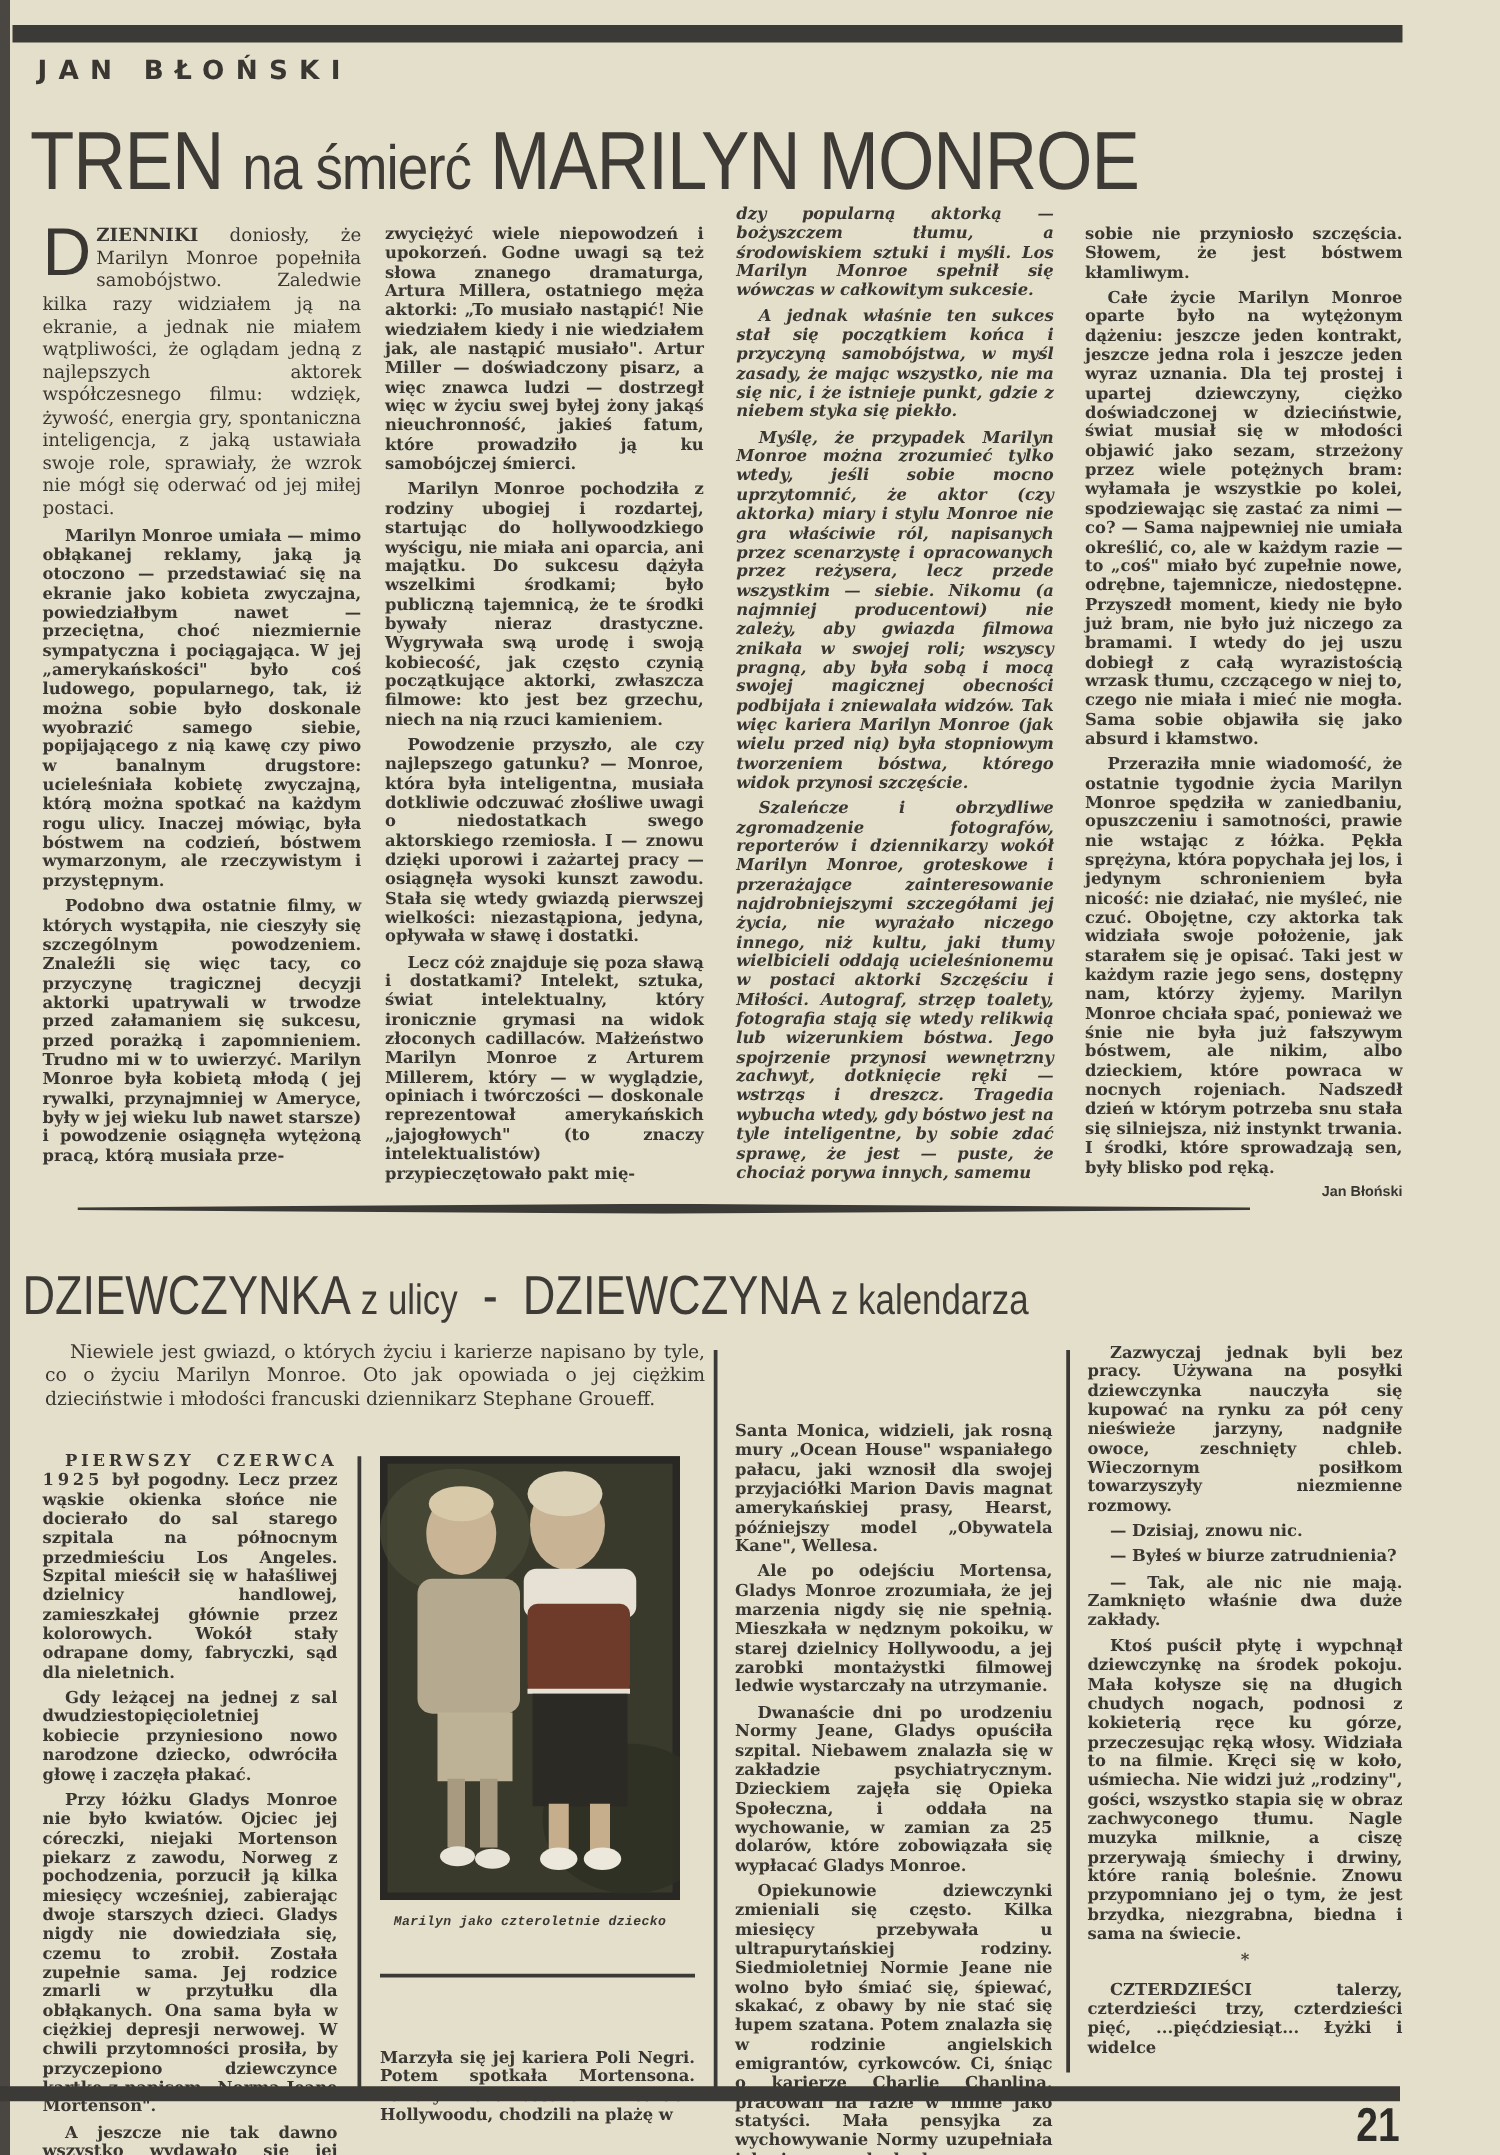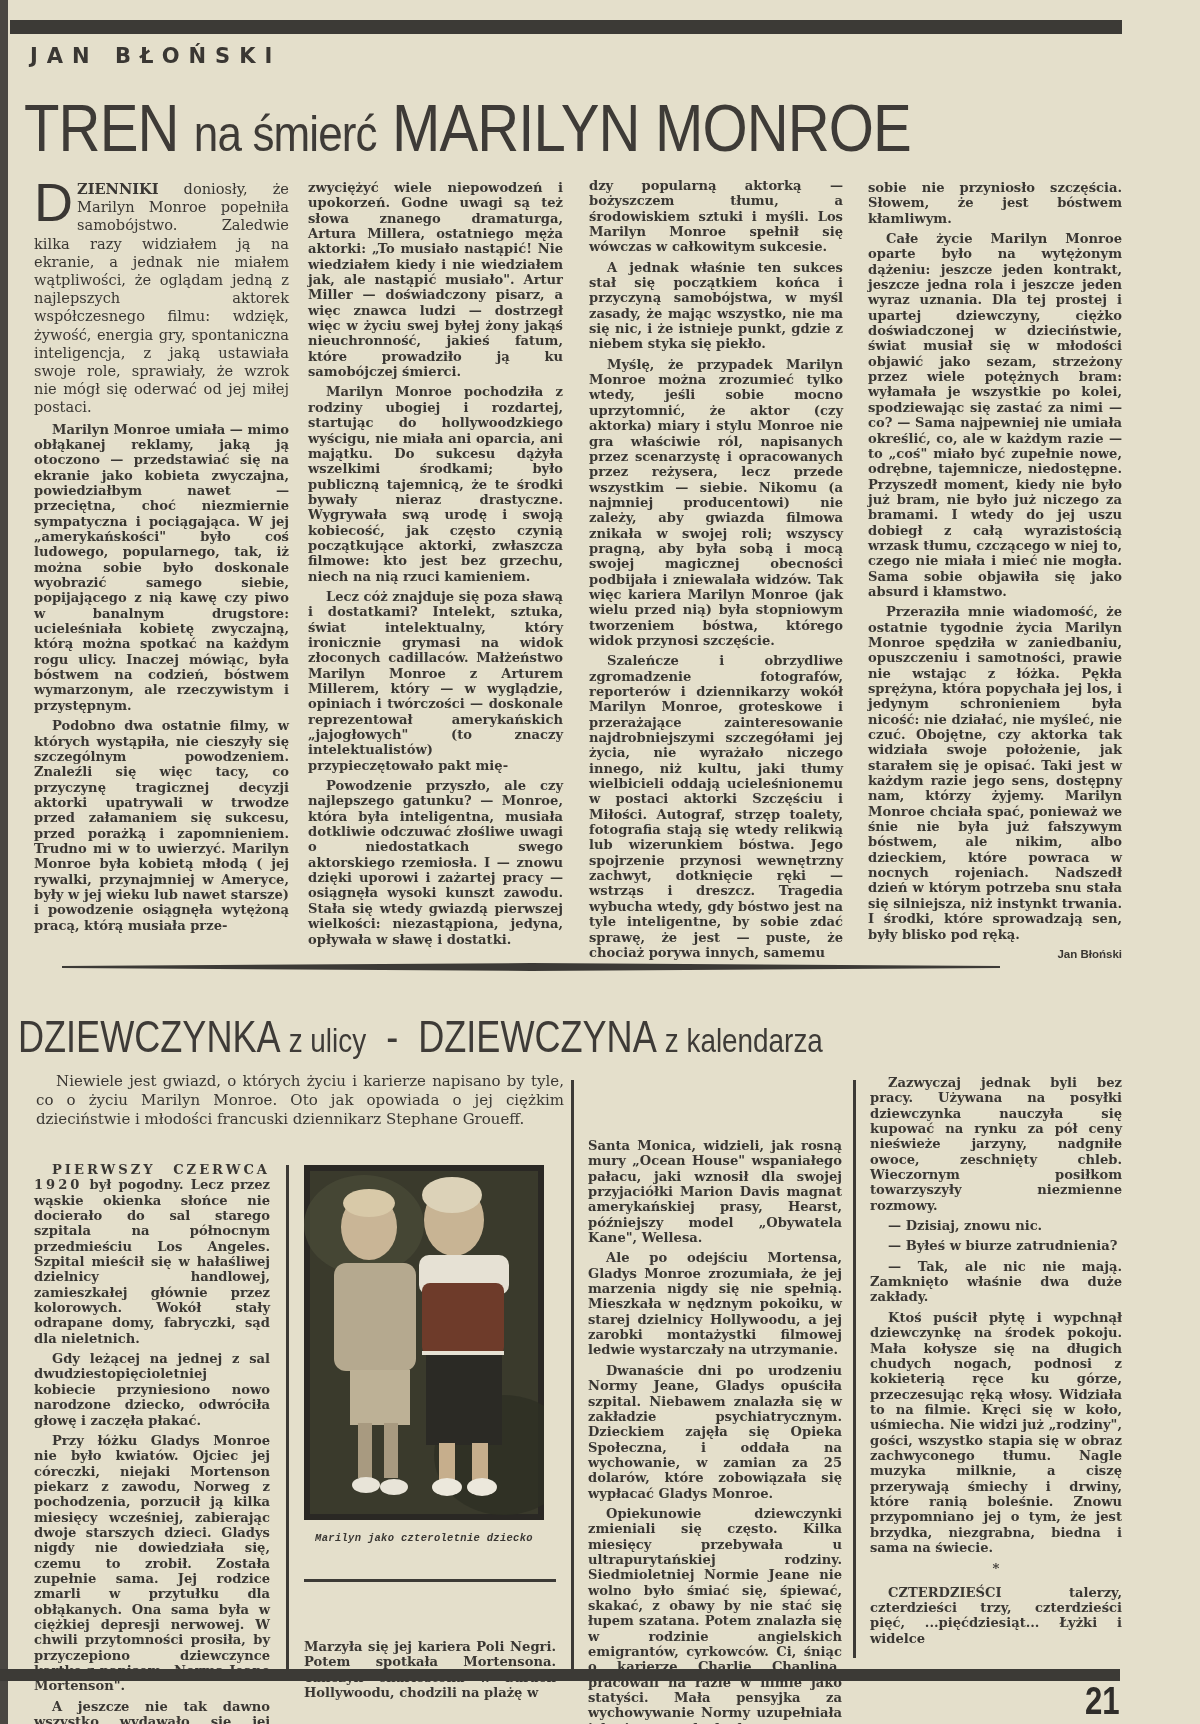--- a/index.html
+++ b/index.html
@@ -18,21 +18,21 @@
   .title1 .sm { font-size: 50px; }
   .col { position: absolute; font-size: 13.1px; line-height: 15.35px; text-align: justify; hyphens: manual; }
   .col p { margin: 0 0 5px 0; text-indent: 18px; }
   .col p.first { text-indent: 0; }
   .col .lead { font-size: 14.6px; line-height: 18.2px; }
   .col .lead p { text-indent: 0; }
   .dropcap { float: left; font-family: "Liberation Sans", sans-serif; font-size: 54px; line-height: 44px; margin: 0 4px -2px 0; color: #3a3733; }
   .bold { font-weight: bold; }
   .col1 { left: 34px; top: 180px; width: 255px; }
   .col2 { left: 308px; top: 180px; width: 255px; }
-  .col3 { left: 589px; top: 178px; width: 254px; }
+  .col3 { left: 589px; top: 164px; width: 254px; font-style: italic; }
   .col4 { left: 868px; top: 180px; width: 254px; }
   .signature { text-align: right; font-weight: bold; font-family: "Liberation Sans", sans-serif; font-size: 11.5px; margin-top: 2px; }
   .taper { position: absolute; left: 62px; top: 963px; width: 938px; height: 8px; }
   .title2 { position: absolute; left: 18px; top: 1012px; font-family: "Liberation Sans", sans-serif; font-size: 44px; white-space: nowrap; transform: scaleX(0.82); transform-origin: left top; color: #3e3b37; }
   .title2 .sm { font-size: 34px; }
   .intro { position: absolute; left: 36px; top: 1072px; width: 528px; font-size: 15px; line-height: 19px; text-align: justify; }
   .intro p { margin: 0; text-indent: 20px; }
   .b1 { left: 34px; top: 1162px; width: 236px; }
   .photo-frame { position: absolute; left: 304px; top: 1165px; width: 240px; height: 355px; background: #262421; }
   .photo-frame svg { width: 240px; height: 355px; display: block; }
@@ -66,22 +66,22 @@
     <div class="lead">
       <p class="first"><span class="dropcap">D</span><span class="bold">ZIENNIKI</span> <span>doniosły, że Marilyn Monroe popełniła samobójstwo. Zaledwie kilka razy widziałem ją na ekranie, a jednak nie miałem wątpliwości, że oglądam jedną z najlepszych aktorek współczesnego filmu: wdzięk, żywość, energia gry, spontaniczna inteligencja, z jaką ustawiała swoje role, sprawiały, że wzrok nie mógł się oderwać od jej miłej postaci.</span></p>
     </div>
     <p class="bold" style="margin-top:4px">Marilyn Monroe umiała — mimo obłąkanej reklamy, jaką ją otoczono — przedstawiać się na ekranie jako kobieta zwyczajna, powiedziałbym nawet — przeciętna, choć niezmiernie sympatyczna i pociągająca. W jej „amerykańskości" było coś ludowego, popularnego, tak, iż można sobie było doskonale wyobrazić samego siebie, popijającego z nią kawę czy piwo w banalnym drugstore: ucieleśniała kobietę zwyczajną, którą można spotkać na każdym rogu ulicy. Inaczej mówiąc, była bóstwem na codzień, bóstwem wymarzonym, ale rzeczywistym i przystępnym.</p>
     <p class="bold">Podobno dwa ostatnie filmy, w których wystąpiła, nie cieszyły się szczególnym powodzeniem. Znaleźli się więc tacy, co przyczynę tragicznej decyzji aktorki upatrywali w trwodze przed załamaniem się sukcesu, przed porażką i zapomnieniem. Trudno mi w to uwierzyć. Marilyn Monroe była kobietą młodą ( jej rywalki, przynajmniej w Ameryce, były w jej wieku lub nawet starsze) i powodzenie osiągnęła wytężoną pracą, którą musiała prze-</p>
   </div>
 
   <div class="col col2 bold">
     <p class="first">zwyciężyć wiele niepowodzeń i upokorzeń. Godne uwagi są też słowa znanego dramaturga, Artura Millera, ostatniego męża aktorki: „To musiało nastąpić! Nie wiedziałem kiedy i nie wiedziałem jak, ale nastąpić musiało". Artur Miller — doświadczony pisarz, a więc znawca ludzi — dostrzegł więc w życiu swej byłej żony jakąś nieuchronność, jakieś fatum, które prowadziło ją ku samobójczej śmierci.</p>
     <p>Marilyn Monroe pochodziła z rodziny ubogiej i rozdartej, startując do hollywoodzkiego wyścigu, nie miała ani oparcia, ani majątku. Do sukcesu dążyła wszelkimi środkami; było publiczną tajemnicą, że te środki bywały nieraz drastyczne. Wygrywała swą urodę i swoją kobiecość, jak często czynią początkujące aktorki, zwłaszcza filmowe: kto jest bez grzechu, niech na nią rzuci kamieniem.</p>
+    <p>Powodzenie przyszło, ale czy najlepszego gatunku? — Monroe, która była inteligentna, musiała dotkliwie odczuwać złośliwe uwagi o niedostatkach swego aktorskiego rzemiosła. I — znowu dzięki uporowi i zażartej pracy — osiągnęła wysoki kunszt zawodu. Stała się wtedy gwiazdą pierwszej wielkości: niezastąpiona, jedyna, opływała w sławę i dostatki.</p>
     <p>Lecz cóż znajduje się poza sławą i dostatkami? Intelekt, sztuka, świat intelektualny, który ironicznie grymasi na widok złoconych cadillaców. Małżeństwo Marilyn Monroe z Arturem Millerem, który — w wyglądzie, opiniach i twórczości — doskonale reprezentował amerykańskich „jajogłowych" (to znaczy intelektualistów) przypieczętowało pakt mię-</p>
-    <p>Powodzenie przyszło, ale czy najlepszego gatunku? — Monroe, która była inteligentna, musiała dotkliwie odczuwać złośliwe uwagi o niedostatkach swego aktorskiego rzemiosła. I — znowu dzięki uporowi i zażartej pracy — osiągnęła wysoki kunszt zawodu. Stała się wtedy gwiazdą pierwszej wielkości: niezastąpiona, jedyna, opływała w sławę i dostatki.</p>
   </div>
 
   <div class="col col3 bold">
     <p class="first">dzy popularną aktorką — bożyszczem tłumu, a środowiskiem sztuki i myśli. Los Marilyn Monroe spełnił się wówczas w całkowitym sukcesie.</p>
     <p>A jednak właśnie ten sukces stał się początkiem końca i przyczyną samobójstwa, w myśl zasady, że mając wszystko, nie ma się nic, i że istnieje punkt, gdzie z niebem styka się piekło.</p>
     <p>Myślę, że przypadek Marilyn Monroe można zrozumieć tylko wtedy, jeśli sobie mocno uprzytomnić, że aktor (czy aktorka) miary i stylu Monroe nie gra właściwie ról, napisanych przez scenarzystę i opracowanych przez reżysera, lecz przede wszystkim — siebie. Nikomu (a najmniej producentowi) nie zależy, aby gwiazda filmowa znikała w swojej roli; wszyscy pragną, aby była sobą i mocą swojej magicznej obecności podbijała i zniewalała widzów. Tak więc kariera Marilyn Monroe (jak wielu przed nią) była stopniowym tworzeniem bóstwa, którego widok przynosi szczęście.</p>
     <p>Szaleńcze i obrzydliwe zgromadzenie fotografów, reporterów i dziennikarzy wokół Marilyn Monroe, groteskowe i przerażające zainteresowanie najdrobniejszymi szczegółami jej życia, nie wyrażało niczego innego, niż kultu, jaki tłumy wielbicieli oddają ucieleśnionemu w postaci aktorki Szczęściu i Miłości. Autograf, strzęp toalety, fotografia stają się wtedy relikwią lub wizerunkiem bóstwa. Jego spojrzenie przynosi wewnętrzny zachwyt, dotknięcie ręki — wstrząs i dreszcz. Tragedia wybucha wtedy, gdy bóstwo jest na tyle inteligentne, by sobie zdać sprawę, że jest — puste, że chociaż porywa innych, samemu</p>
   </div>
 
   <div class="col col4 bold">
@@ -101,21 +101,21 @@
     &nbsp;<span>-</span>&nbsp;
     <span>DZIEWCZYNA</span>
     <span class="sm">z kalendarza</span>
   </div>
 
   <div class="intro">
     <p>Niewiele jest gwiazd, o których życiu i karierze napisano by tyle, co o życiu Marilyn Monroe. Oto jak opowiada o jej ciężkim dzieciństwie i młodości francuski dziennikarz Stephane Groueff.</p>
   </div>
 
   <div class="col b1 bold">
-    <p><span class="spaced">PIERWSZY CZERWCA 1920</span> <span>był pogodny. Lecz przez wąskie okienka słońce nie docierało do sal starego szpitala na północnym przedmieściu Los Angeles. Szpital mieścił się w hałaśliwej dzielnicy handlowej, zamieszkałej głównie przez kolorowych. Wokół stały odrapane domy, fabryczki, sąd dla nieletnich.</span></p>
+    <p><span class="spaced">PIERWSZY CZERWCA 1925</span> <span>był pogodny. Lecz przez wąskie okienka słońce nie docierało do sal starego szpitala na północnym przedmieściu Los Angeles. Szpital mieścił się w hałaśliwej dzielnicy handlowej, zamieszkałej głównie przez kolorowych. Wokół stały odrapane domy, fabryczki, sąd dla nieletnich.</span></p>
     <p>Gdy leżącej na jednej z sal dwudziestopięcioletniej kobiecie przyniesiono nowo narodzone dziecko, odwróciła głowę i zaczęła płakać.</p>
     <p>Przy łóżku Gladys Monroe nie było kwiatów. Ojciec jej córeczki, niejaki Mortenson piekarz z zawodu, Norweg z pochodzenia, porzucił ją kilka miesięcy wcześniej, zabierając dwoje starszych dzieci. Gladys nigdy nie dowiedziała się, czemu to zrobił. Została zupełnie sama. Jej rodzice zmarli w przytułku dla obłąkanych. Ona sama była w ciężkiej depresji nerwowej. W chwili przytomności prosiła, by przyczepiono dziewczynce kartkę z napisem „Norma Jeane Mortenson".</p>
     <p>A jeszcze nie tak dawno wszystko wydawało się jej możliwe.</p>
   </div>
   <div class="vrule" style="left:286px; top:1165px; height:505px;"></div>
 
   <div class="photo-frame">
     <svg viewBox="0 0 240 355">
       <rect x="0" y="0" width="240" height="355" fill="#2a2824"></rect>
       <rect x="6" y="6" width="228" height="343" fill="#3a3a2c"></rect>

